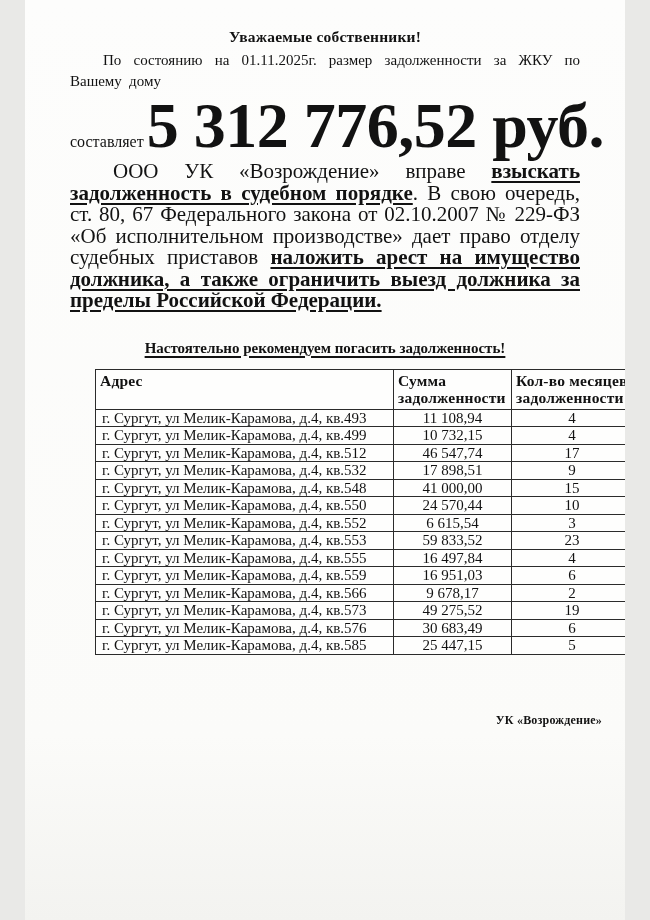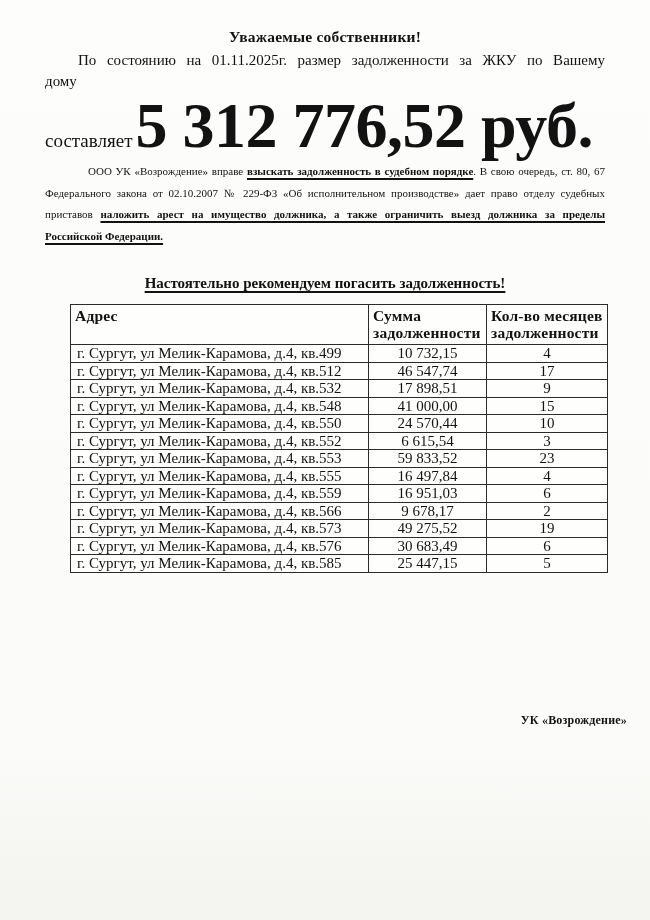--- a/index.html
+++ b/index.html
@@ -1,19 +1,19 @@
 <!DOCTYPE html>
 <html><head>
 <meta charset="utf-8">
 <style>
   * { margin: 0; padding: 0; box-sizing: border-box; }
   html, body { background: #e9e9e7; }
   .page {
     position: relative;
-    width: 650px;
+    width: 600px;
     height: 920px;
     margin: 0 auto;
     background: linear-gradient(180deg, #fdfdfc 0%, #fbfbf9 80%, #f3f3f0 100%);
     font-family: "Liberation Serif", "DejaVu Serif", serif;
     color: #121212;
     padding: 28px 45px 0 45px;
     overflow: hidden;
   }
   .doc-title {
     text-align: center;
@@ -27,32 +27,32 @@
     line-height: 21px;
     text-indent: 33px;
     text-align: justify;
     word-spacing: 3.5px;
   }
   .amount-line {
     margin-top: 2px;
     display: flex;
     align-items: baseline;
   }
-  .amount-prefix { font-size: 19px; }
+  .amount-prefix { font-size: 16px; }
   .amount-big {
     font-size: 64px;
     font-weight: bold;
     line-height: 1.0;
     margin-left: 3px;
     letter-spacing: -0.5px;
     white-space: nowrap;
   }
   .legal {
     margin-top: 3px;
-    font-size: 11px;
+    font-size: 21px;
     line-height: 21.5px;
     text-indent: 43px;
     text-align: justify;
   }
   .bu {
     font-weight: bold;
     text-decoration: underline;
     text-decoration-thickness: 2px;
     text-underline-offset: 3px;
   }
@@ -132,20 +132,25 @@
       </colgroup>
     <thead>
       <tr>
         <th>Адрес</th>
         <th>Сумма задолженности</th>
         <th>Кол-во месяцев задолженности</th>
       </tr>
     </thead>
     <tbody>
       <tr>
+        <td class="addr">г. Сургут, ул Мелик-Карамова, д.4, кв.493</td>
+        <td>11 108,94</td>
+        <td>4</td>
+      </tr>
+      <tr>
         <td class="addr">г. Сургут, ул Мелик-Карамова, д.4, кв.499</td>
         <td>10 732,15</td>
         <td>4</td>
       </tr>
       <tr>
         <td class="addr">г. Сургут, ул Мелик-Карамова, д.4, кв.512</td>
         <td>46 547,74</td>
         <td>17</td>
       </tr>
       <tr>

